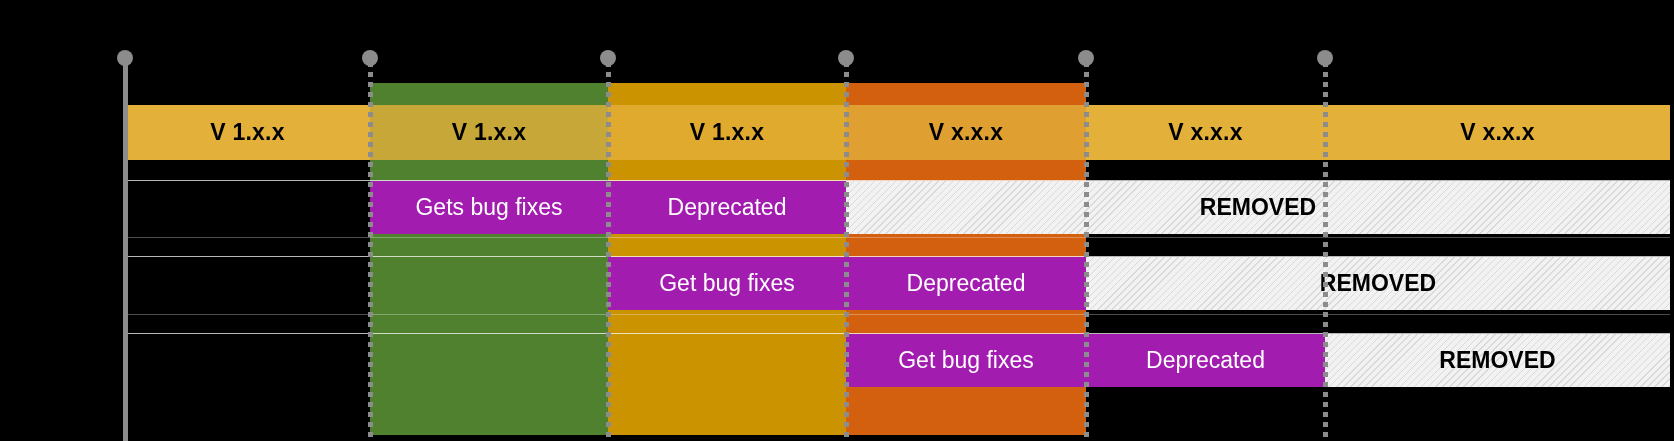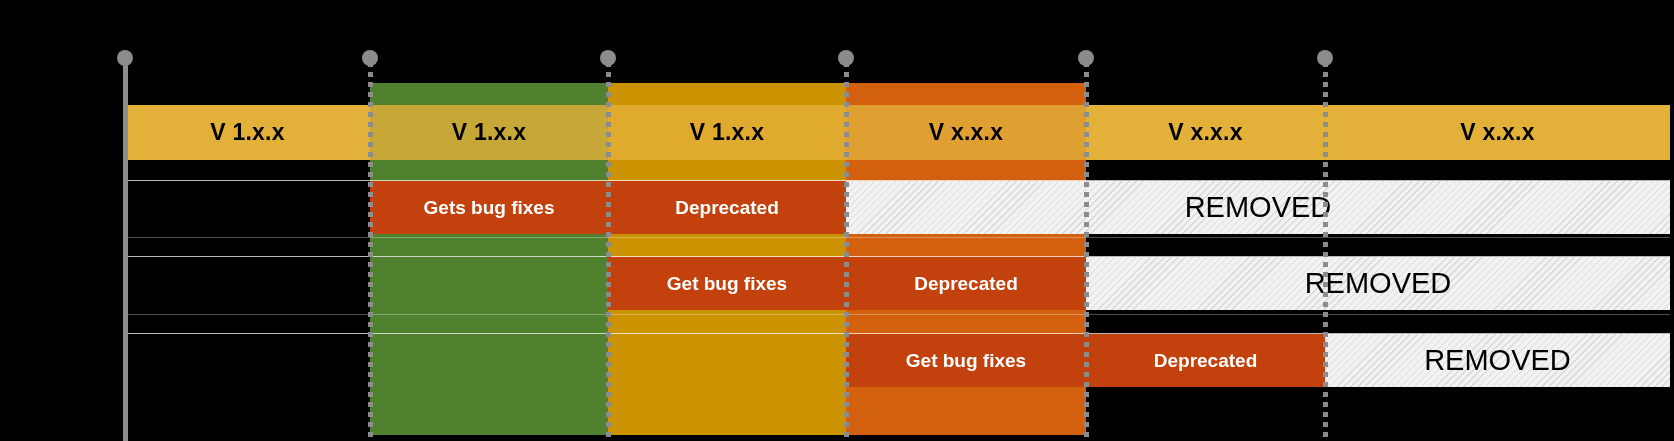--- a/index.html
+++ b/index.html
@@ -22,22 +22,22 @@
 
   
   .sep{position:absolute;left:125px;height:1px;background:rgba(255,255,255,.72);}
   .sep.dim{background:rgba(255,255,255,.30);}
 
   
   .bar{position:absolute;display:flex;align-items:center;justify-content:center;
        box-sizing:border-box;white-space:nowrap;}
   .vbar{background:#e3b03a;color:#000;font-weight:bold;font-size:23px;letter-spacing:.2px;}
   .vbar.ov{background:rgba(227,176,58,.80);}
-  .status{background:#c2410c;color:#fff;font-weight:bold;font-size:19px;}
-  .removed{color:#000;font-weight:normal;font-size:29px;
+  .status{background:#a21caf;color:#fff;font-weight:normal;font-size:23px;}
+  .removed{color:#000;font-weight:bold;font-size:23px;
     background-color:#f2f2f2;
     background-image:repeating-linear-gradient(135deg,
        rgba(0,0,0,.10) 0 1px, rgba(0,0,0,0) 1px 5px);}
 </style>
 </head>
 <body>
 
 <div id="stage">
   <div id="eras-layer">
       <div class="era" style="left: 370px; width: 238px; background: rgb(79, 129, 47);"></div>

